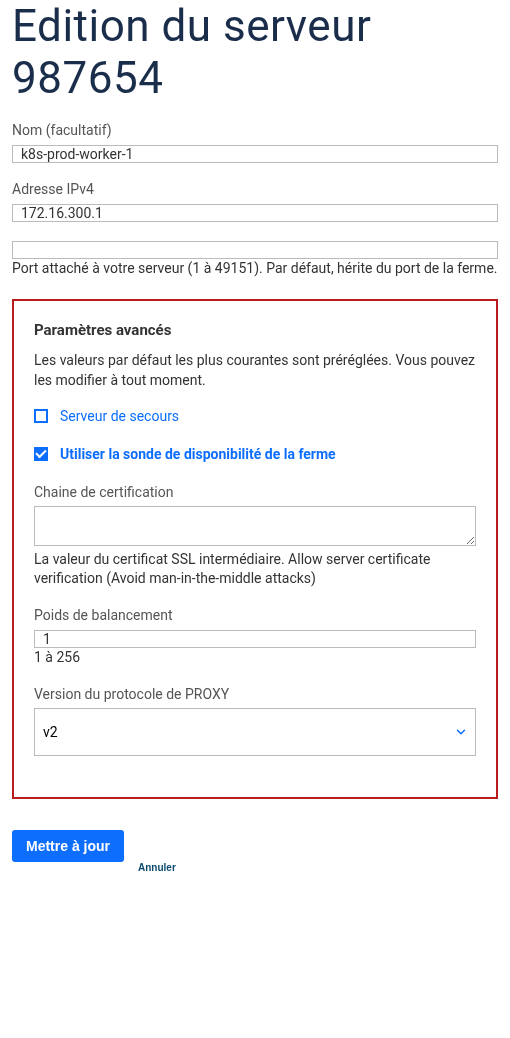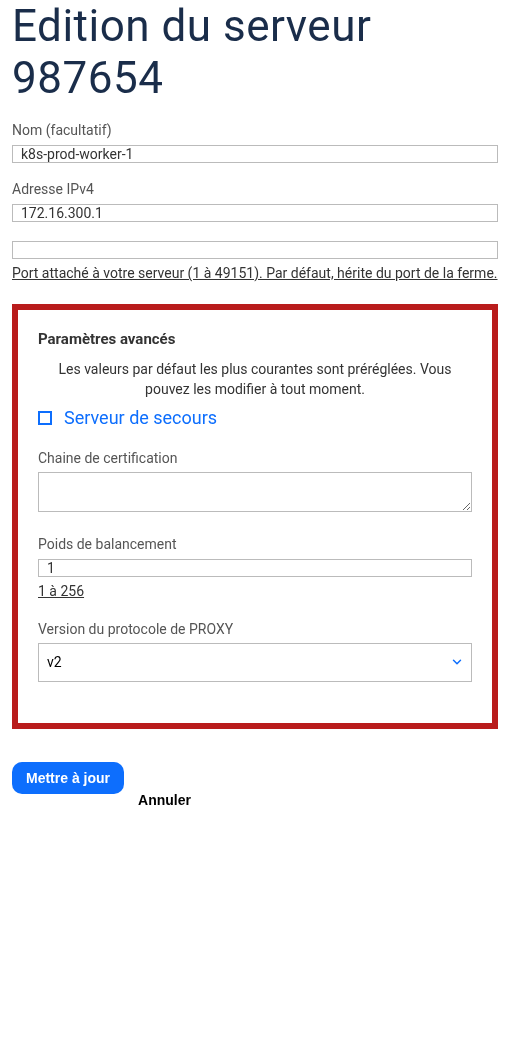--- a/index.html
+++ b/index.html
@@ -39,42 +39,39 @@
       height: 40px;
       padding: 4px 8px;
       border: 1px solid #bbb;
       font-size: 14px;
       font-family: inherit;
       resize: vertical;
     }
     .helper-text {
       font-size: 14px;
       color: #333;
-      margin-top: 5px;
       line-height: 1.3;
-      text-decoration: underline;
     }
     .advanced-panel {
-      border: 6px solid #b91c1c;
+      border: 2px solid #b91c1c;
       padding: 20px;
       margin-top: 22px;
       margin-bottom: 20px;
     }
     .panel-title {
       font-size: 15px;
       font-weight: 700;
       color: #333;
       margin-bottom: 12px;
     }
     .panel-desc {
       font-size: 14px;
       color: #333;
       line-height: 1.4;
-      margin-bottom: 8px;
-      text-align: center;
+      margin-bottom: 18px;
     }
     .checkbox-row {
       display: flex;
       align-items: center;
       margin-bottom: 22px;
       cursor: pointer;
     }
     .checkbox-box {
       width: 14px;
       height: 14px;
@@ -90,37 +87,37 @@
     }
     .checkbox-box.checked::after {
       content: "";
       width: 4px;
       height: 8px;
       border: solid #fff;
       border-width: 0 2px 2px 0;
       transform: rotate(45deg) translate(-1px, -1px);
     }
     .checkbox-label {
-      font-size: 18px;
+      font-size: 14px;
       color: #0d6efd;
     }
     .checkbox-label.bold { font-weight: 700; }
     .panel-field { margin-bottom: 20px; }
     .panel-field-label {
       font-size: 14px;
       color: #555;
       margin-bottom: 6px;
       display: block;
     }
     .select-wrap {
       position: relative;
     }
     .select-input {
       width: 100%;
-      height: 39px;
+      height: 48px;
       padding: 4px 30px 4px 8px;
       border: 1px solid #bbb;
       font-size: 14px;
       font-family: inherit;
       background: #fff;
       appearance: none;
       -webkit-appearance: none;
     }
     .select-chevron {
       position: absolute;
@@ -135,28 +132,28 @@
       align-items: center;
       gap: 14px;
     }
     .btn-primary {
       background: #0d6efd;
       color: #fff;
       border: none;
       padding: 8px 14px;
       font-size: 14px;
       font-weight: 600;
-      border-radius: 10px;
+      border-radius: 3px;
       cursor: pointer;
     }
     .btn-link {
       background: none;
       border: none;
-      color: #000000;
-      font-size: 14px;
+      color: #0c4a6e;
+      font-size: 10px;
       font-weight: 600;
       cursor: pointer;
       padding: 0;
       margin-top: 43px;
     }
   </style>
 </head>
 <body>
 
 <h1>Edition du serveur 987654</h1>
@@ -178,26 +175,31 @@
 
 <div class="advanced-panel">
   <div class="panel-title">Paramètres avancés</div>
   <div class="panel-desc">Les valeurs par défaut les plus courantes sont préréglées. Vous pouvez les modifier à tout moment.</div>
 
   <div class="checkbox-row">
     <span class="checkbox-box"></span>
     <span class="checkbox-label">Serveur de secours</span>
   </div>
 
+  <div class="checkbox-row">
+    <span class="checkbox-box checked"></span>
+    <span class="checkbox-label bold">Utiliser la sonde de disponibilité de la ferme</span>
+  </div>
 
 
 
   <div class="panel-field">
     <label class="panel-field-label">Chaine de certification</label>
     <textarea class="textarea-input" style=""></textarea>
+    <div class="helper-text">La valeur du certificat SSL intermédiaire. Allow server certificate verification (Avoid man-in-the-middle attacks)</div>
   </div>
 
   <div class="panel-field">
     <label class="panel-field-label">Poids de balancement</label>
     <input type="text" class="text-input" value="1" style="">
     <div class="helper-text">1 à 256</div>
   </div>
 
   <div class="panel-field" style="margin-bottom:21px;">
     <label class="panel-field-label">Version du protocole de PROXY</label>

